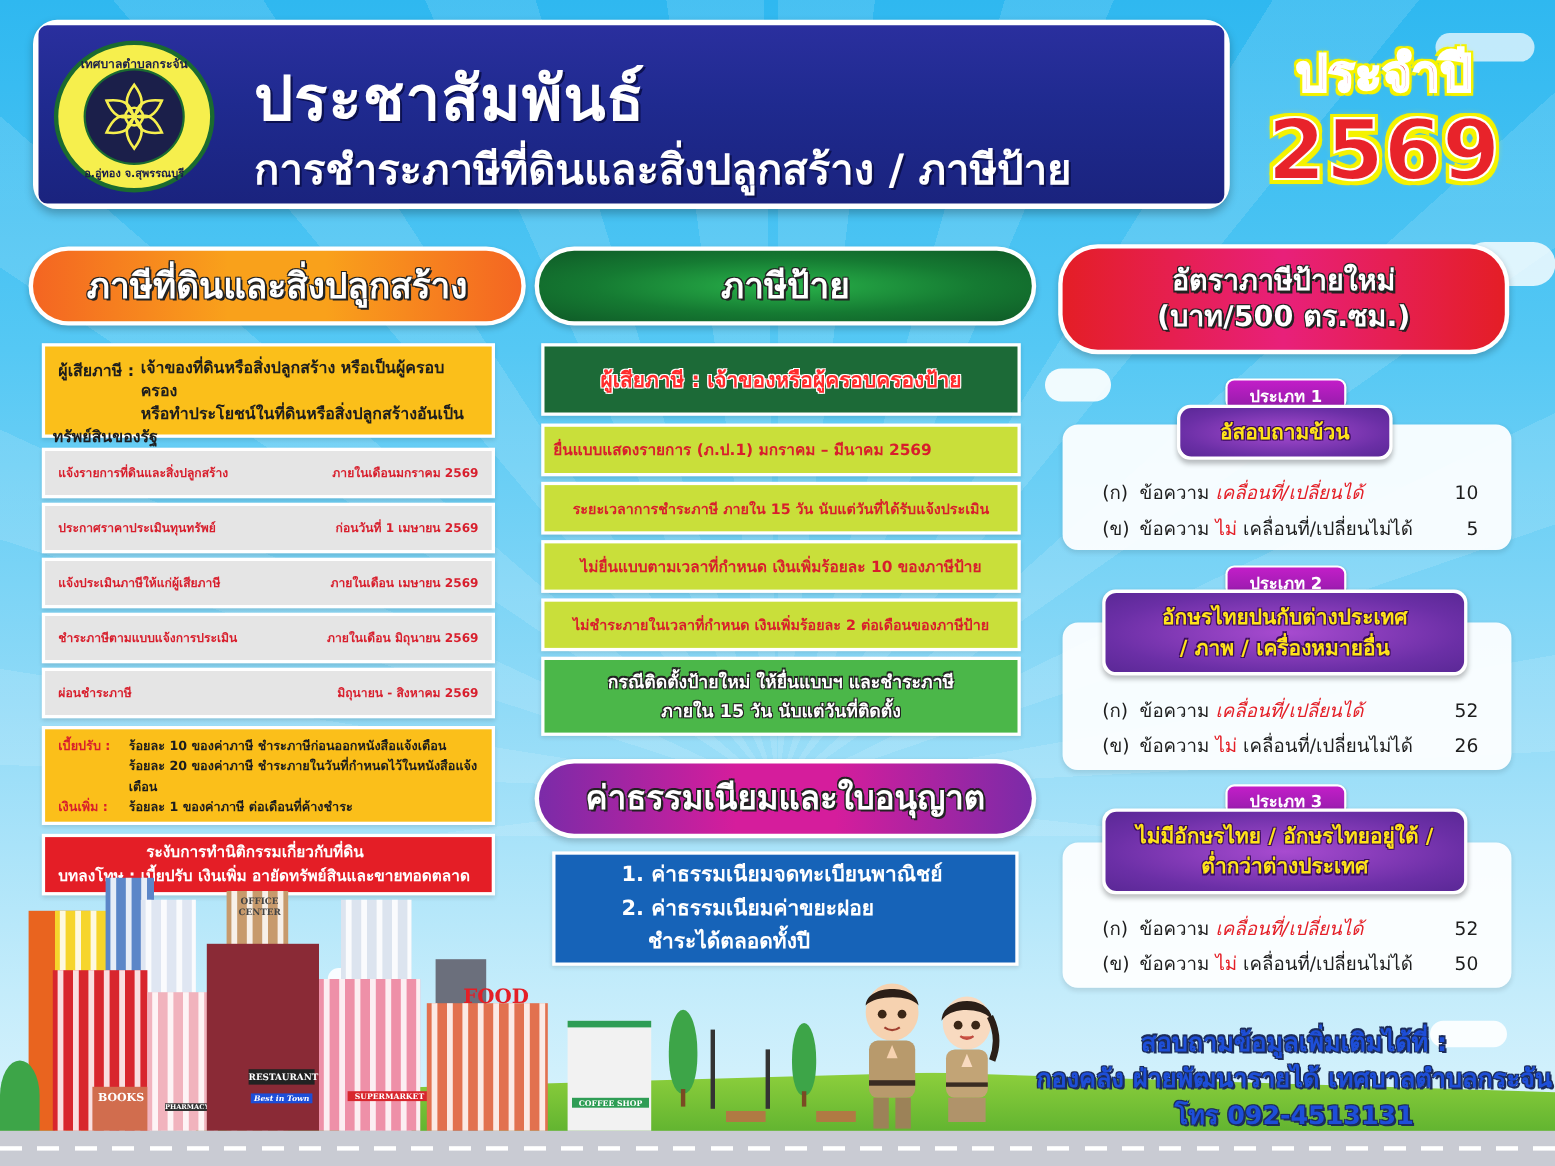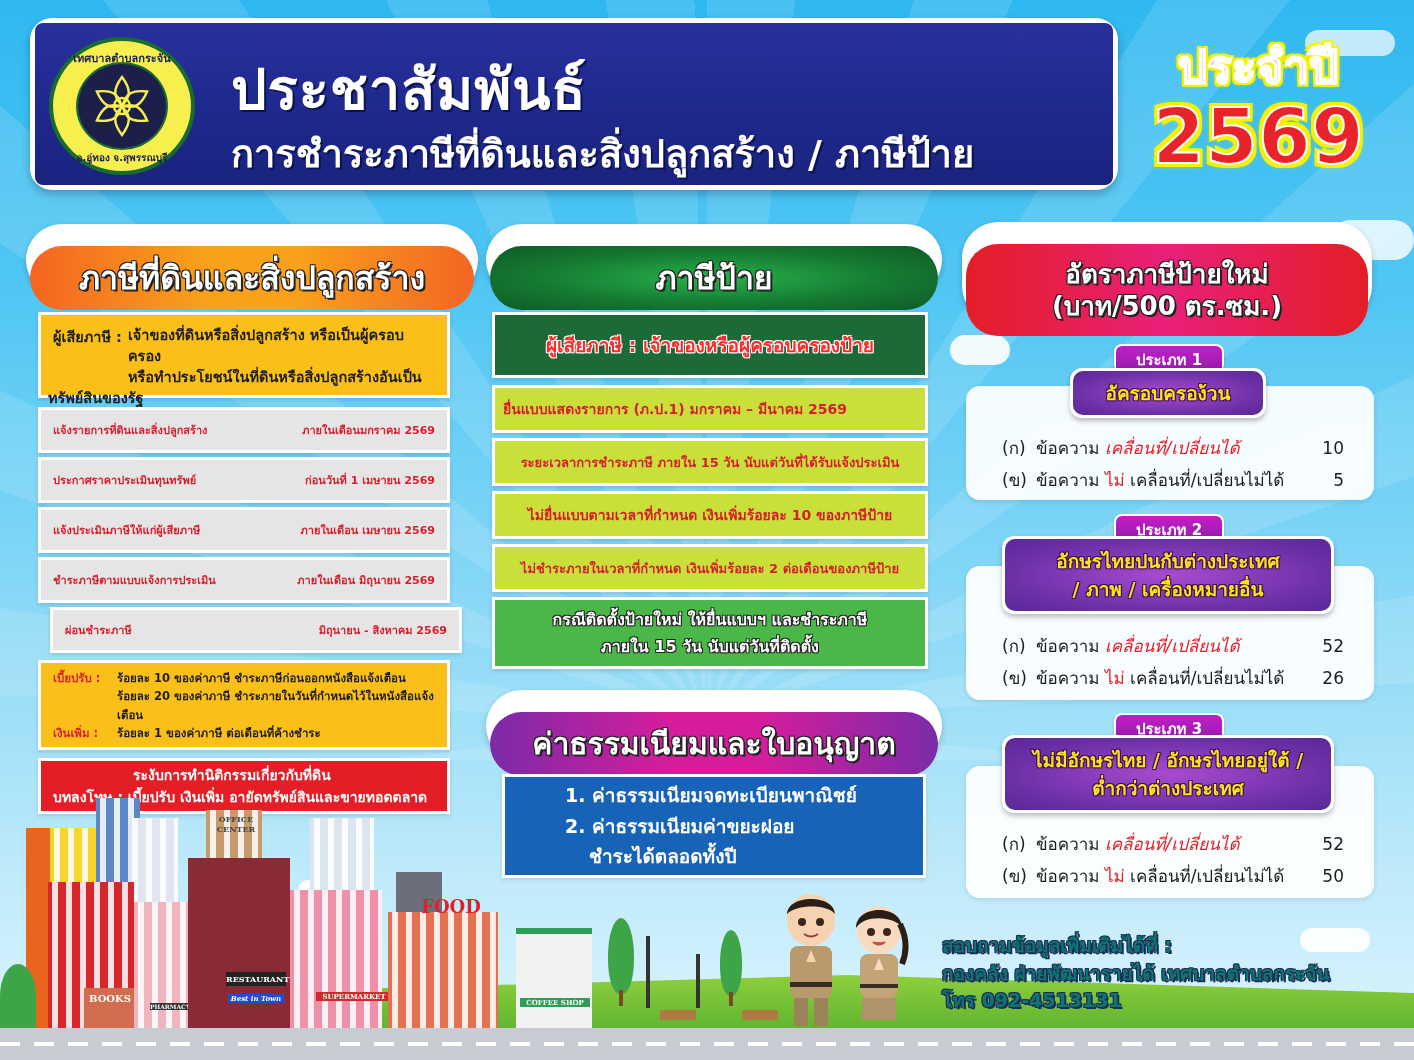--- a/index.html
+++ b/index.html
@@ -73,21 +73,21 @@
 
   
   .pill {
     position: absolute; border-radius: 36px; background: #fff; padding: 4px;
     box-shadow: 0 3px 6px rgba(0,0,0,.2);
   }
   .pill-inner {
     width: 100%; height: 100%; border-radius: 32px; display: flex; flex-direction: column;
     align-items: center; justify-content: center; color: #fff; font-weight: bold;
     text-shadow: 2px 2px 0 #222, -1px -1px 0 #222, 1px -1px 0 #222, -1px 1px 0 #222;
-    text-align: center; line-height: 1.25; margin-top: 18px;
+    text-align: center; line-height: 1.25;
   }
 
   
   .box {
     position: absolute; background: #fff; padding: 3px;
     box-shadow: 0 2px 4px rgba(0,0,0,.12);
   }
   .box-inner {
     width: 100%; height: 100%; display: flex; align-items: center;
   }
@@ -155,23 +155,23 @@
     background: repeating-linear-gradient(90deg, #fff 0 20px, transparent 20px 34px);
   }
   .bld { position: absolute; bottom: 32px; }
   .win-grid { background-image: linear-gradient(90deg, rgba(255,255,255,.0) 0 4px, rgba(255,255,255,.85) 4px 10px, rgba(255,255,255,0) 10px 14px); background-size: 14px 14px; }
   .sign-label { position: absolute; font-size: 8px; font-weight: bold; color: #fff; text-align: center; font-family: "DejaVu Serif", serif; }
   .tree { position: absolute; border-radius: 50% 50% 45% 45%; background: #3da548; }
   .trunk { position: absolute; width: 4px; background: #7a4a23; }
   .lamp { position: absolute; width: 4px; background: #333; }
   .person { position: absolute; }
   .contact {
-    position: absolute; left: 942px; top: 932px; color: #0f766e; font-weight: bold;
+    position: absolute; left: 942px; top: 932px; color: #1d4ed8; font-weight: bold;
     text-shadow: 2px 2px 0 #1c2c5a, -1px -1px 0 #1c2c5a, 1px -1px 0 #1c2c5a, -1px 1px 0 #1c2c5a;
-    font-size: 19px; line-height: 1.45;
+    font-size: 23px; line-height: 1.45; text-align: center;
   }
 </style>
 </head>
 <body>
 
 <div class="rays"></div>
 
 <div class="cloud" style="left:950px;top:335px;width:60px;height:30px;"></div>
 <div class="cloud" style="left:1305px;top:30px;width:90px;height:26px;opacity:.7"></div>
 <div class="cloud" style="left:1330px;top:220px;width:84px;height:40px;opacity:.8"></div>
@@ -236,21 +236,21 @@
     <span>แจ้งประเมินภาษีให้แก่ผู้เสียภาษี</span>
     <span>ภายในเดือน เมษายน 2569</span>
   </div>
 </div>
 <div class="box" style="left:38px;top:557px;width:412px;height:46px;">
   <div class="box-inner land-info-row">
     <span>ชำระภาษีตามแบบแจ้งการประเมิน</span>
     <span>ภายในเดือน มิถุนายน 2569</span>
   </div>
 </div>
-<div class="box" style="left:50px;top:607px;width:412px;height:46px;">
+<div class="box" style="left:38px;top:607px;width:412px;height:46px;">
   <div class="box-inner land-info-row">
     <span>ผ่อนชำระภาษี</span>
     <span>มิถุนายน - สิงหาคม 2569</span>
   </div>
 </div>
 
 <div class="box fine-box" style="left:38px;top:660px;width:412px;height:90px;">
   <div class="box-inner">
     <div class="fine-line">
         <span class="fine-label">เบี้ยปรับ :</span>
@@ -331,21 +331,21 @@
     <span class="rk">(ข)</span>
     <span class="rt"><span>ข้อความ </span><span class="hl-red">ไม่</span><span> เคลื่อนที่/เปลี่ยนไม่ได้</span></span>
     <span class="rv">5</span>
   </div>
 </div>
 <div class="type-tag" style="left:1114px;top:344px;width:110px;height:28px;">
   <div class="type-tag-inner">ประเภท 1</div>
 </div>
 <div class="type-name" style="left:1070px;top:368px;width:196px;height:50px;">
   <div class="type-name-inner">
-    <span>อัครอบครอง้วน</span>
+    <span>อัสอบถามข้วน</span>
   </div>
 </div>
 
 <div class="rate-card" style="left:966px;top:566px;width:408px;height:134px;">
   <div class="rate-row" style="top:66px;">
     <span class="rk">(ก)</span>
     <span class="rt"><span>ข้อความ </span><span class="hl-italic">เคลื่อนที่/เปลี่ยนได้</span><span></span></span>
     <span class="rv">52</span>
   </div>
   <div class="rate-row" style="top:98px;">

